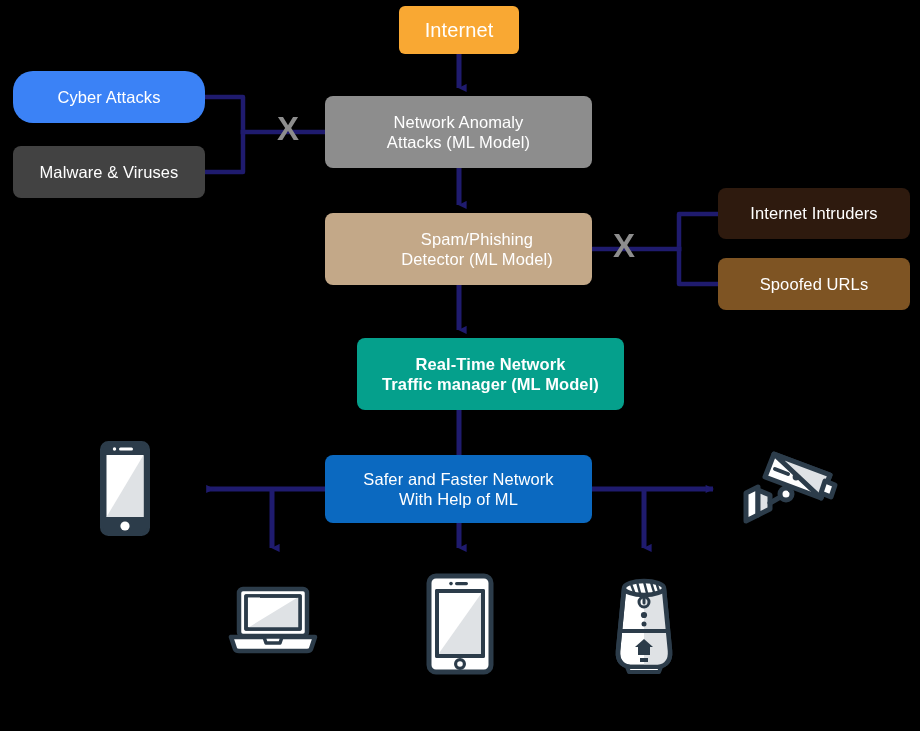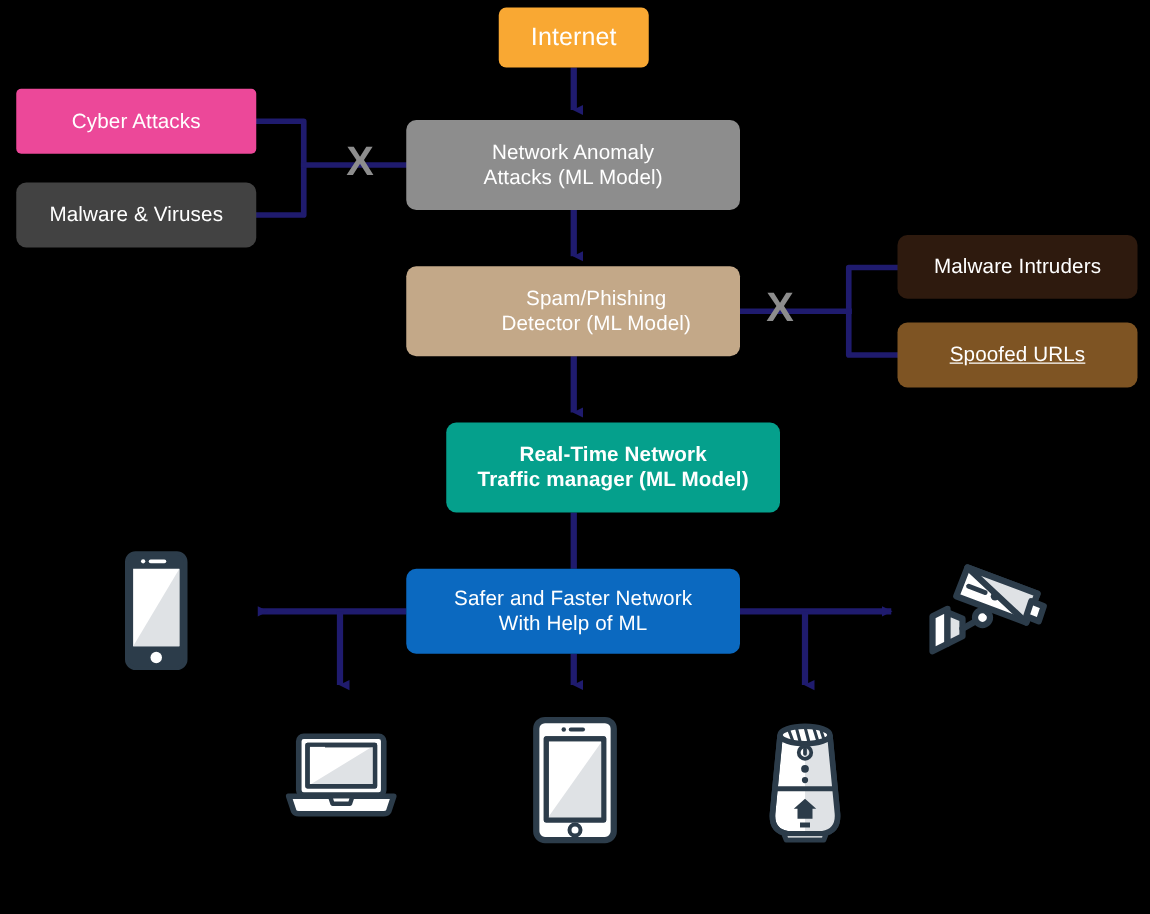--- a/index.html
+++ b/index.html
@@ -30,23 +30,23 @@
   }
   
   #n-internet {
     left: 399px; top: 6px; width: 120px; height: 48px;
     background: #f9a833;
     font-size: 20px;
     border-radius: 6px;
   }
   #n-cyber {
     left: 13px; top: 71px; width: 192px; height: 52px;
-    background: #ec4899;
-    font-size: 16.5px;
-    border-radius: 4px;
+    background: #3b82f6;
+    font-size: 16.5px;
+    border-radius: 20px;
   }
   #n-malware {
     left: 13px; top: 146px; width: 192px; height: 52px;
     background: #424242;
     font-size: 16.5px;
     border-radius: 8px;
   }
   #n-anomaly {
     left: 325px; top: 96px; width: 267px; height: 72px;
     background: #8d8d8d;
@@ -64,21 +64,20 @@
     left: 718px; top: 188px; width: 192px; height: 51px;
     background: #2e1a0e;
     font-size: 16.5px;
     border-radius: 8px;
   }
   #n-spoofed {
     left: 718px; top: 258px; width: 192px; height: 52px;
     background: #7e5423;
     font-size: 16.5px;
     border-radius: 8px;
-    text-decoration: underline;
   }
   #n-rttm {
     left: 325px; top: 338px; width: 267px; height: 72px;
     background: #05a08c;
     font-size: 16.5px;
     border-radius: 8px;
     font-weight: bold;
     margin-left: 32px;
   }
   #n-safer {
@@ -177,21 +176,21 @@
   <div class="node" id="n-cyber">Cyber Attacks</div>
 
   <div class="node" id="n-malware">Malware &amp; Viruses</div>
 
   <div class="node" id="n-anomaly">Network Anomaly
 Attacks (ML Model)</div>
 
   <div class="node" id="n-spam">Spam/Phishing
 Detector (ML Model)</div>
 
-  <div class="node" id="n-intruders">Malware Intruders</div>
+  <div class="node" id="n-intruders">Internet Intruders</div>
 
   <div class="node" id="n-spoofed">Spoofed URLs</div>
 
   <div class="node" id="n-rttm">Real-Time Network
 Traffic manager (ML Model)</div>
 
   <div class="node" id="n-safer">Safer and Faster Network
 With Help of ML</div>
 
   <div class="xmark" id="x-left">X</div>

